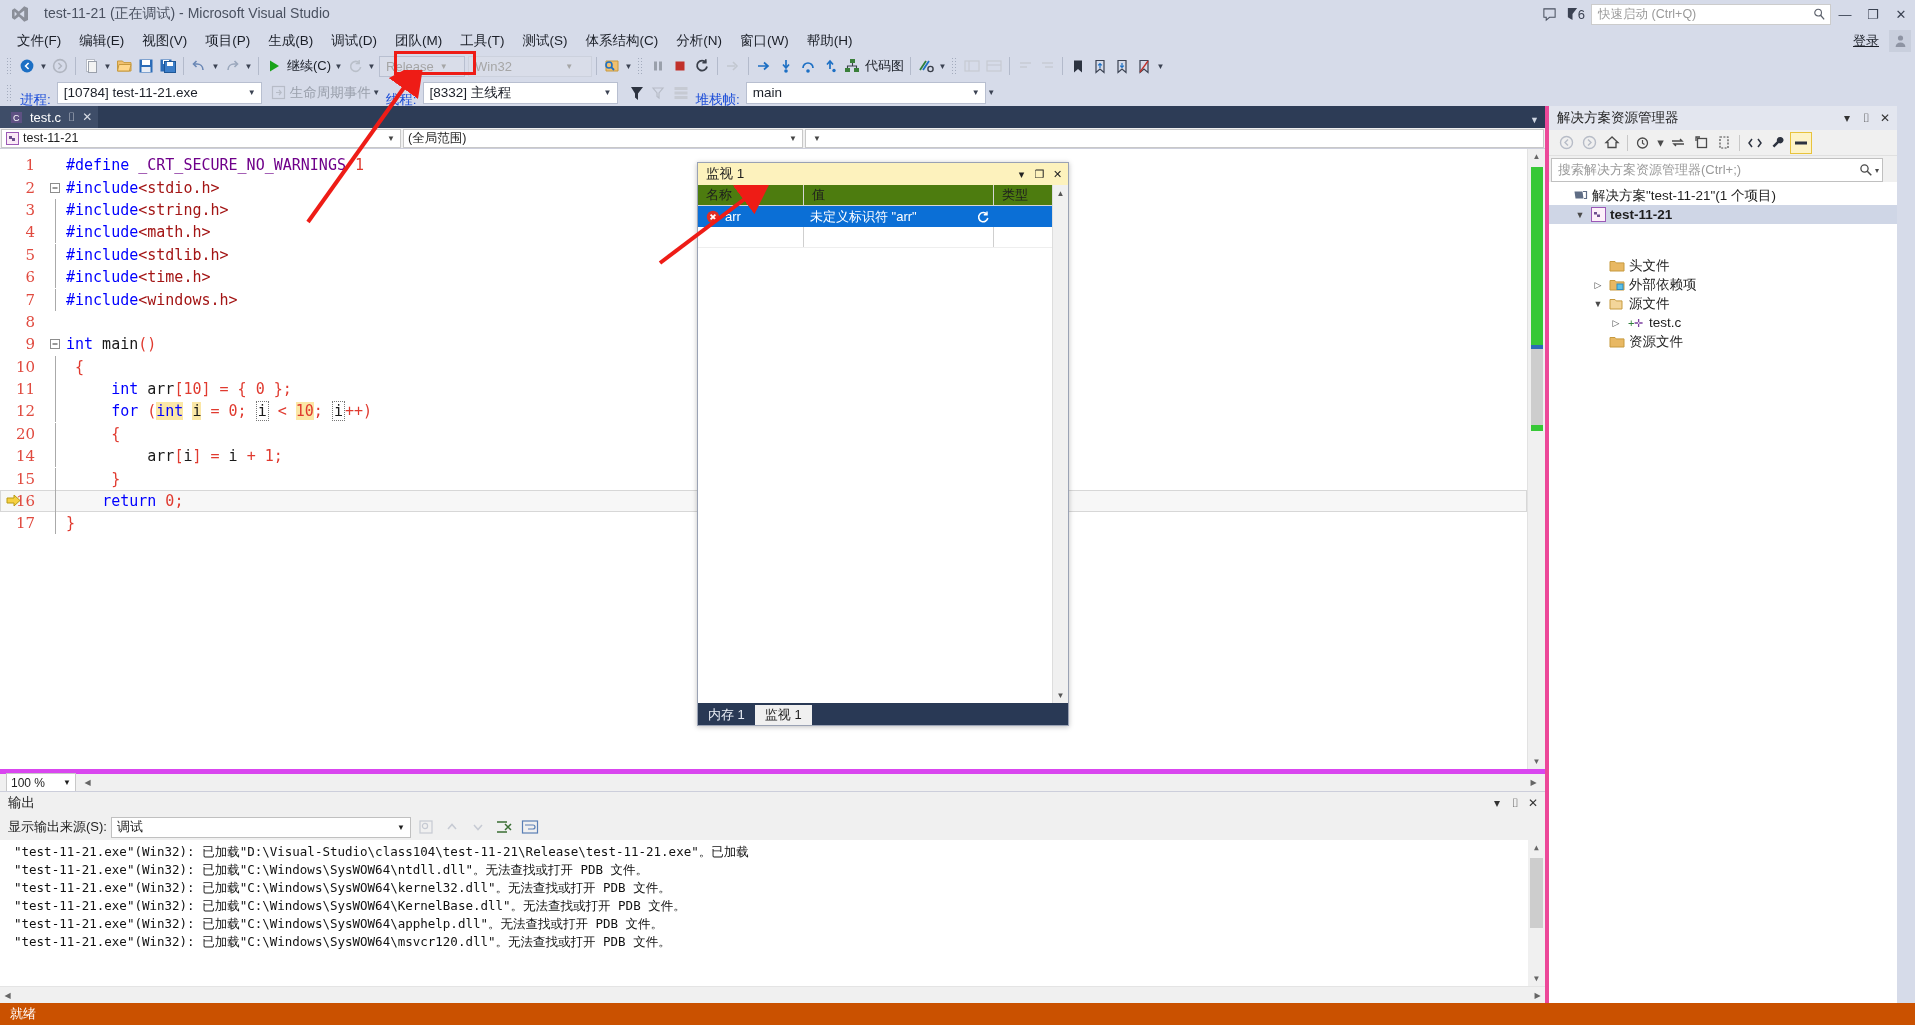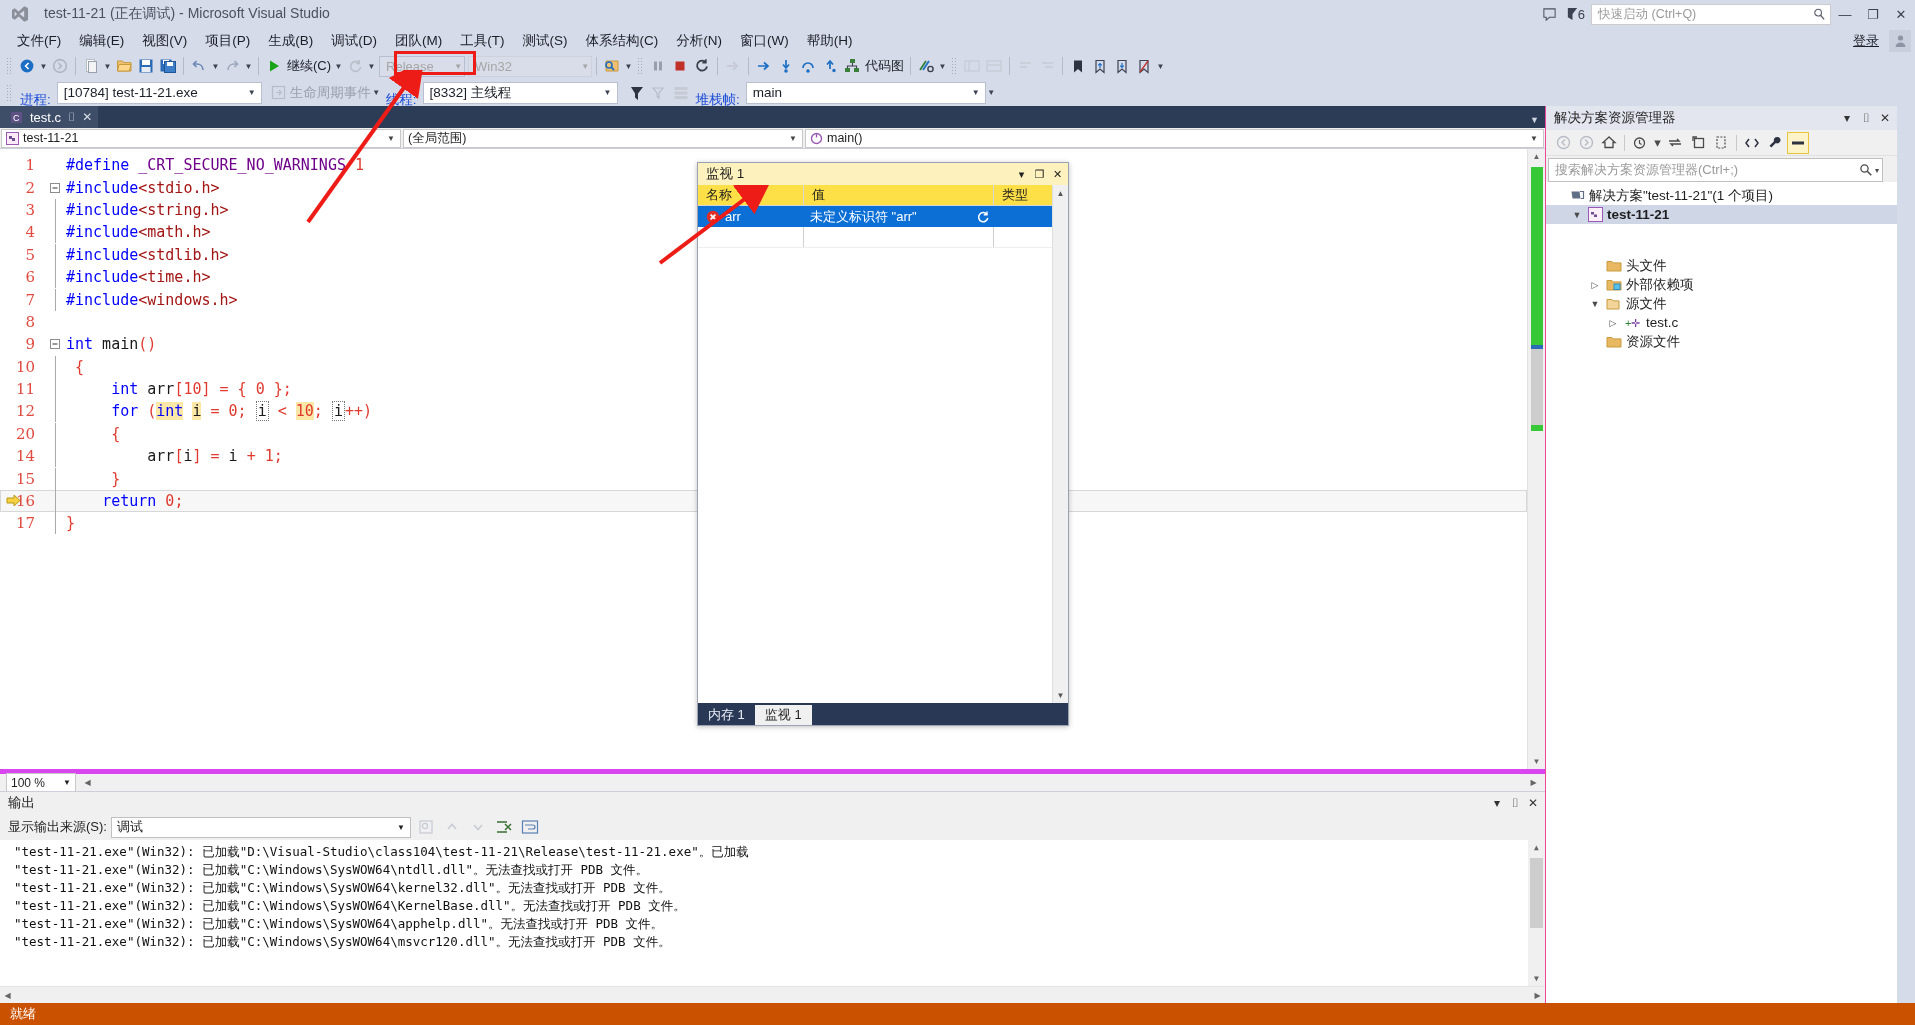--- a/index.html
+++ b/index.html
@@ -34,21 +34,21 @@
   
   .toolbar { height:26px; background:#d6dbe9; display:flex; align-items:center; padding-left:3px; flex:none; position:relative; }
   .grip { width:7px; height:18px; margin:0 3px;
           background-image: radial-gradient(#9aa3b5 35%, transparent 36%);
           background-size:3px 3px; opacity:.85; }
   .tb-sep { width:1px; height:18px; background:#b3bacb; margin:0 4px; }
   .tb-btn { height:22px; min-width:22px; display:flex; align-items:center; justify-content:center; padding:0 2px; }
   .tb-caret { width:11px; display:flex; align-items:center; justify-content:center; color:#3b4252; font-size:8px; }
   .tb-label { font-size:13px; color:#1b1f28; padding:0 2px; }
   .combo { height:21px; border:1px solid #b8bfd0; background:#d9dde9; display:flex; align-items:center;
-           padding:0 2px 0 6px; font-size:13px; color:#a6a6a6; }
+           padding:0 18px 0 6px; font-size:13px; color:#a6a6a6; }
   .combo .cv { flex:1; white-space:nowrap; }
   .combo .carr { margin-left:6px; font-size:8px; color:#a6a6a6; }
 
   
   .debugbar { height:27px; background:#d6dbe9; display:flex; align-items:center; padding-left:3px; flex:none; }
   .db-label { font-size:13.5px; color:#1d4ed8; margin:15px 6px 0 4px; white-space:nowrap; }
   .db-combo { height:22px; background:#fff; border:1px solid #b8bfd0; display:flex; align-items:center;
               padding:0 2px 0 6px; font-size:13.5px; color:#1b1f28; }
   .db-combo .cv { flex:1; white-space:nowrap; overflow:hidden; }
   .db-combo .carr { width:14px; text-align:center; font-size:8px; color:#3b4252; }
@@ -113,21 +113,21 @@
   .op-lbl { font-size:13px; color:#1e1e1e; }
   .op-combo { width:300px; height:21px; background:#fff; border:1px solid #c0c0c0; display:flex; align-items:center; padding:0 2px 0 5px; font-size:13px; }
   .op-combo .cv { flex:1; }
   .op-combo .ca { width:14px; text-align:center; font-size:8px; }
   .op-body { flex:1; background:#fff; position:relative; overflow:hidden; font-family:"DejaVu Sans Mono", monospace; font-size:12.5px; color:#111; }
   .op-line { height:18px; padding-left:14px; white-space:pre; line-height:18px; }
   .op-vscroll { position:absolute; right:0; top:0; bottom:0; width:17px; background:#f0f0f0; }
   .op-hscroll { height:17px; background:#f0f0f0; border-top:1px solid #e4e4e4; display:flex; align-items:center; }
 
   
-  .rightcol { width:352px; background:#f0f0f0; display:flex; flex-direction:column; flex:none; border-left:1px solid #ec4899; }
+  .rightcol { width:352px; background:#f0f0f0; display:flex; flex-direction:column; flex:none; border-left:4px solid #ec4899; }
   .se-header { height:24px; background:#e3e6ef; display:flex; align-items:center; padding-left:8px; position:relative; }
   .se-title { font-size:13.5px; color:#1e1e1e; }
   .se-hdr-right { position:absolute; right:4px; top:0; height:24px; display:flex; align-items:center; gap:3px; }
   .se-toolbar { height:26px; background:#f0f0f0; display:flex; align-items:center; padding-left:6px; gap:1px; border-bottom:1px solid #e0e0e0; }
   .se-tb { width:22px; height:22px; display:flex; align-items:center; justify-content:center; color:#4a4a4a; }
   .se-tb.active { background:#fdf3c8; border:1px solid #e8c33c; }
   .se-sep { width:1px; height:16px; background:#c8c8c8; margin:0 3px; }
   .se-search { height:24px; margin:2px 14px 0 2px; background:#fff; border:1px solid #c0c0c0; display:flex; align-items:center; padding:0 3px 0 6px; }
   .se-search .ph { flex:1; font-size:13px; color:#9a9a9a; }
   .se-tree { flex:1; background:#fff; padding-top:4px; font-size:13.5px; overflow:hidden; }
@@ -144,21 +144,21 @@
   .statusbar { height:22px; background:#ca5100; display:flex; align-items:center; padding-left:10px; flex:none; color:#fff; font-size:13px; }
 
   
   .watchwin { position:absolute; left:697px; top:162px; width:372px; height:564px;
               background:#f0f0f0; border:1px solid #9aa2b4; box-shadow:0 1px 5px rgba(0,0,0,.25); display:flex; flex-direction:column; z-index:40; }
   .ww-title { height:22px; background:#fdf2bd; display:flex; align-items:center; padding-left:8px; position:relative; }
   .ww-title-text { font-size:13.5px; color:#1e1e1e; }
   .ww-title-right { position:absolute; right:3px; top:0; height:22px; display:flex; align-items:center; gap:3px; }
   .ww-ico { width:15px; height:18px; display:flex; align-items:center; justify-content:center; font-size:11px; color:#222; }
   .ww-grid { flex:1; background:#fff; display:flex; flex-direction:column; min-height:0; position:relative; }
-  .ww-head { height:21px; display:flex; border-bottom:1px solid #d6d6d6; background:#fde047; }
+  .ww-head { height:21px; display:flex; border-bottom:1px solid #d6d6d6; background:#4d7c0f; }
   .ww-th { font-size:13px; color:#1e1e1e; padding-left:8px; display:flex; align-items:center; border-right:1px solid #d6d6d6; }
   .ww-row { height:21px; display:flex; align-items:center; background:#0b6fd6; color:#fff; font-size:13px; }
   .ww-c1 { display:flex; align-items:center; gap:5px; padding-left:8px; }
   .ww-c2 { display:flex; align-items:center; padding-left:6px; position:relative; }
   .ww-c3 { }
   .ww-empty { height:21px; border-bottom:1px solid #eee; display:flex; }
   .ww-cellsep { border-right:1px solid #cfcfcf; height:100%; }
   .ww-vscroll { position:absolute; right:0; top:0; bottom:0; width:16px; background:#f0f0f0; border-left:1px solid #ddd; }
   .ww-sc-arr { height:16px; display:flex; align-items:center; justify-content:center; font-size:8px; color:#555; }
   .ww-tabs { height:22px; background:#293955; display:flex; align-items:flex-end; flex:none; }
@@ -522,29 +522,20 @@
             </span>
             <span>test-11-21</span>
           </span>
           <span class="na">▼</span>
         </div>
         <div class="navsel" style="width:400px;">
           <span class="nv">(全局范围)</span>
           <span class="na">▼</span>
         </div>
         <div class="navsel" style="flex:1;">
-          <span class="nv">
-            <span>
-              <svg width="13" height="13" viewBox="0 0 13 13">
-                  <circle cx="6.5" cy="6.5" r="5" fill="none" stroke="#9b59b6" stroke-width="1.4"></circle>
-                  <path d="M6.5 1.5v4" stroke="#9b59b6" stroke-width="1.4"></path>
-                </svg>
-            </span>
-            <span>main()</span>
-          </span>
           <span class="na">▼</span>
         </div>
       </div>
 
       <div class="editorwrap">
         <div class="codearea">
           <div id="codelines" style="padding-top:5px;">
               <div class="codeline"><span class="lnum">1</span><span class="changebar"></span><span class="foldcol"></span><span class="codetext"><span class="pp">#define </span><span class="macro">_CRT_SECURE_NO_WARNINGS</span><span class="plain"> </span><span class="pun">1</span></span></div>
               <div class="codeline"><span class="lnum">2</span><span class="changebar"></span><span class="foldcol"><svg width="10" height="10" viewBox="0 0 10 10">
                     <rect x="0.5" y="0.5" width="9" height="9" fill="#fff" stroke="#8d8d8d"></rect>

